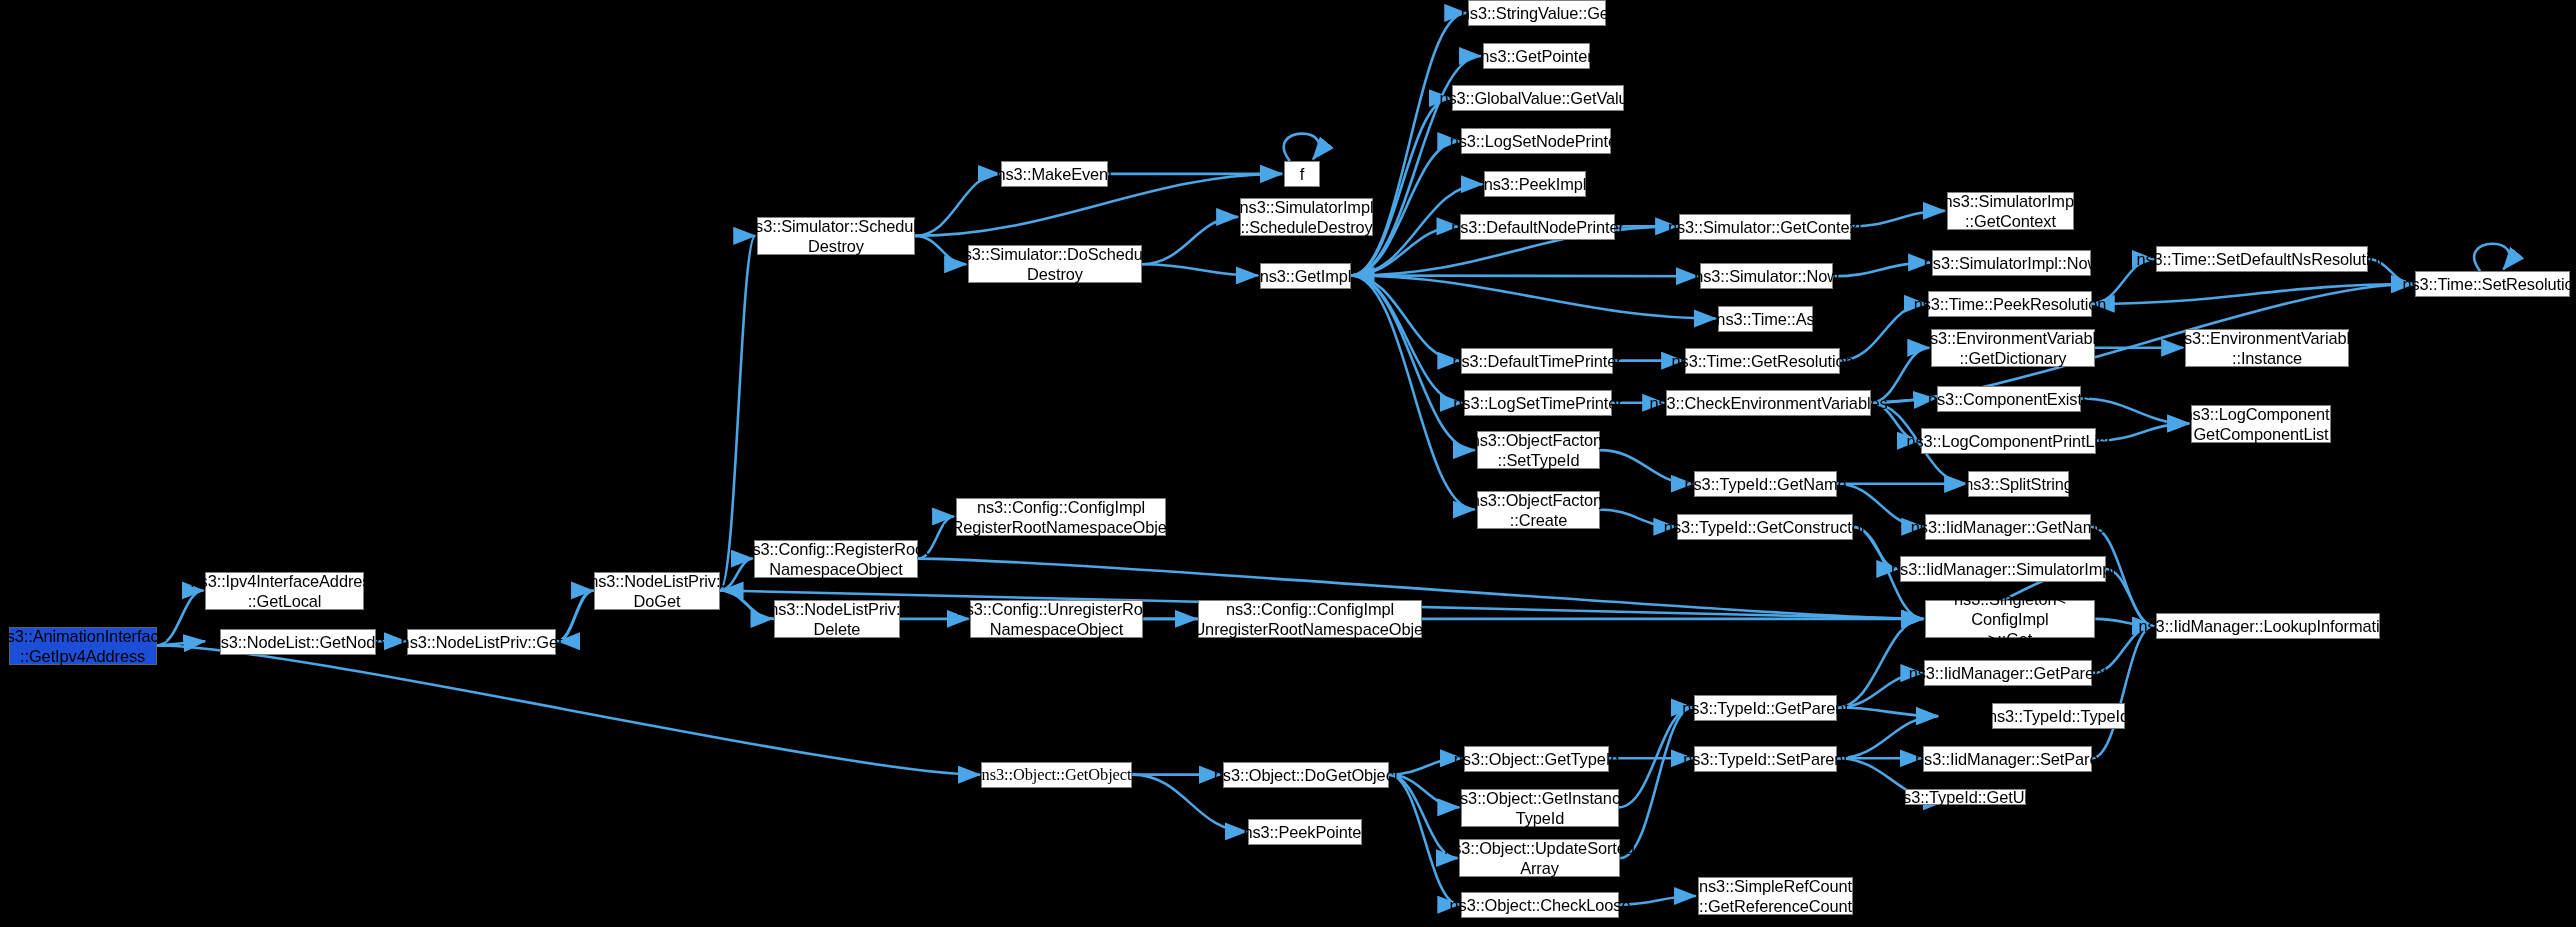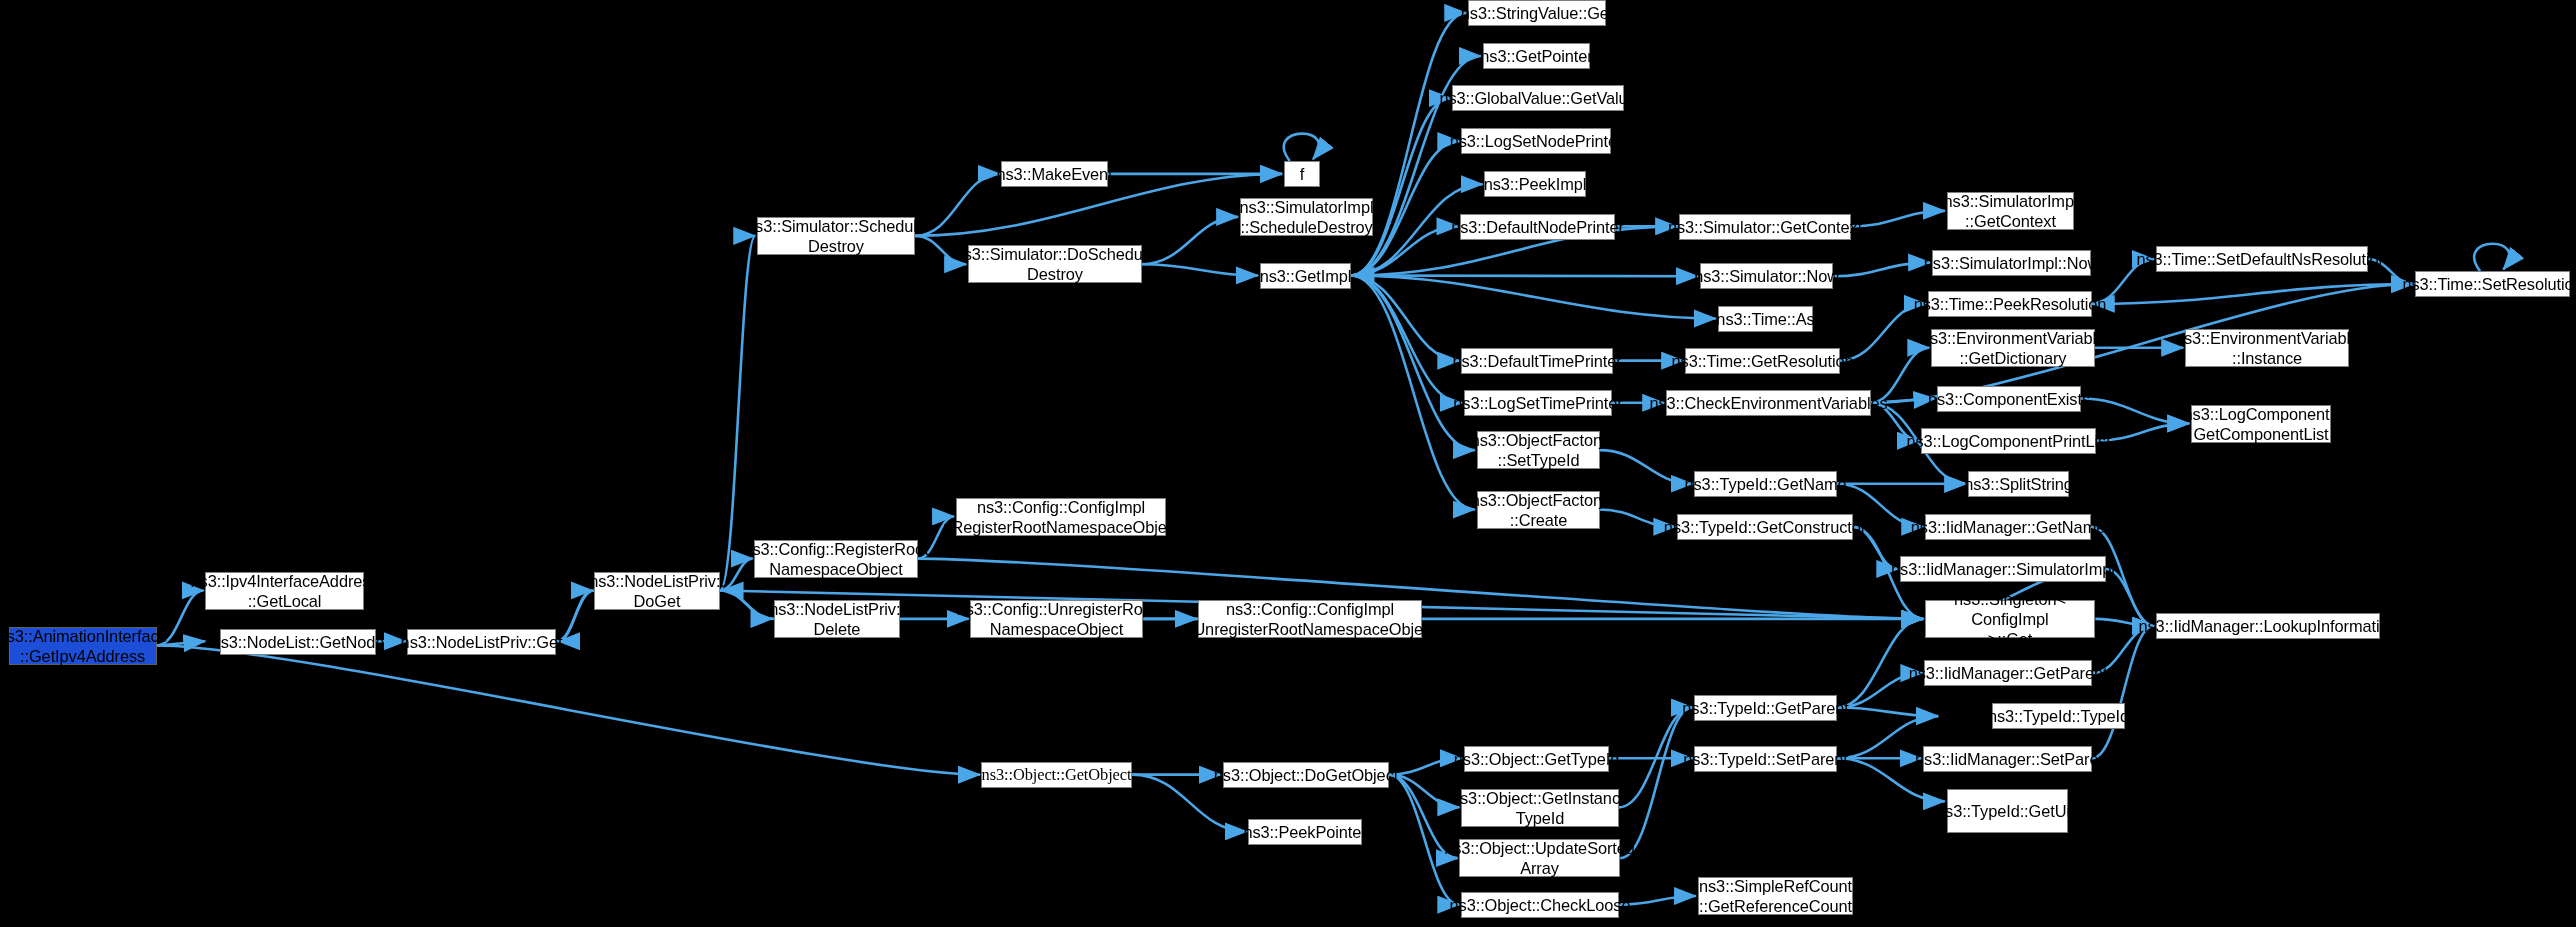--- a/index.html
+++ b/index.html
@@ -200,21 +200,21 @@
       <div class="node" style="left: 1694px; top: 471px; width: 143px; height: 26px;"><span class="node-label">ns3::TypeId::GetName</span></div>
       <div class="node" style="left: 1677px; top: 514px; width: 176px; height: 26px;"><span class="node-label">ns3::TypeId::GetConstructor</span></div>
       <div class="node" style="left: 1925px; top: 514px; width: 166px; height: 26px;"><span class="node-label">ns3::IidManager::GetName</span></div>
       <div class="node" style="left: 1900px; top: 556px; width: 206px; height: 26px;"><span class="node-label">ns3::IidManager::SimulatorImpl</span></div>
       <div class="node" style="left: 1925px; top: 600px; width: 170px; height: 38px;"><span class="node-label">ns3::Singleton&lt; ConfigImpl
 &gt;::Get</span></div>
       <div class="node" style="left: 2156px; top: 613px; width: 224px; height: 26px;"><span class="node-label">ns3::IidManager::LookupInformation</span></div>
       <div class="node" style="left: 1924px; top: 660px; width: 168px; height: 26px;"><span class="node-label">ns3::IidManager::GetParent</span></div>
       <div class="node" style="left: 1992px; top: 703px; width: 133px; height: 26px;"><span class="node-label">ns3::TypeId::TypeId</span></div>
       <div class="node" style="left: 1923px; top: 746px; width: 169px; height: 26px; padding-left: 12px;"><span class="node-label">ns3::IidManager::SetParent</span></div>
-      <div class="node" style="left: 1947px; top: 789px; width: 121px; height: 44px;"><span class="node-label">ns3::TypeId::GetUid</span></div>
+      <div class="node" style="left: 1905px; top: 789px; width: 121px; height: 16px;"><span class="node-label">ns3::TypeId::GetUid</span></div>
       <div class="node" style="left: 1694px; top: 695px; width: 143px; height: 26px;"><span class="node-label">ns3::TypeId::GetParent</span></div>
       <div class="node" style="left: 1694px; top: 746px; width: 143px; height: 26px;"><span class="node-label">ns3::TypeId::SetParent</span></div>
       <div class="node" style="left: 981px; top: 762px; width: 151px; height: 26px; font-family: Liberation Serif, serif;"><span class="node-label">ns3::Object::GetObject</span></div>
       <div class="node" style="left: 1223px; top: 762px; width: 166px; height: 26px;"><span class="node-label">ns3::Object::DoGetObject</span></div>
       <div class="node" style="left: 1248px; top: 819px; width: 114px; height: 26px;"><span class="node-label">ns3::PeekPointer</span></div>
       <div class="node" style="left: 1464px; top: 746px; width: 145px; height: 26px;"><span class="node-label">ns3::Object::GetTypeId</span></div>
       <div class="node" style="left: 1461px; top: 789px; width: 158px; height: 38px;"><span class="node-label">ns3::Object::GetInstance
 TypeId</span></div>
       <div class="node" style="left: 1459px; top: 839px; width: 161px; height: 38px;"><span class="node-label">ns3::Object::UpdateSorted
 Array</span></div>

